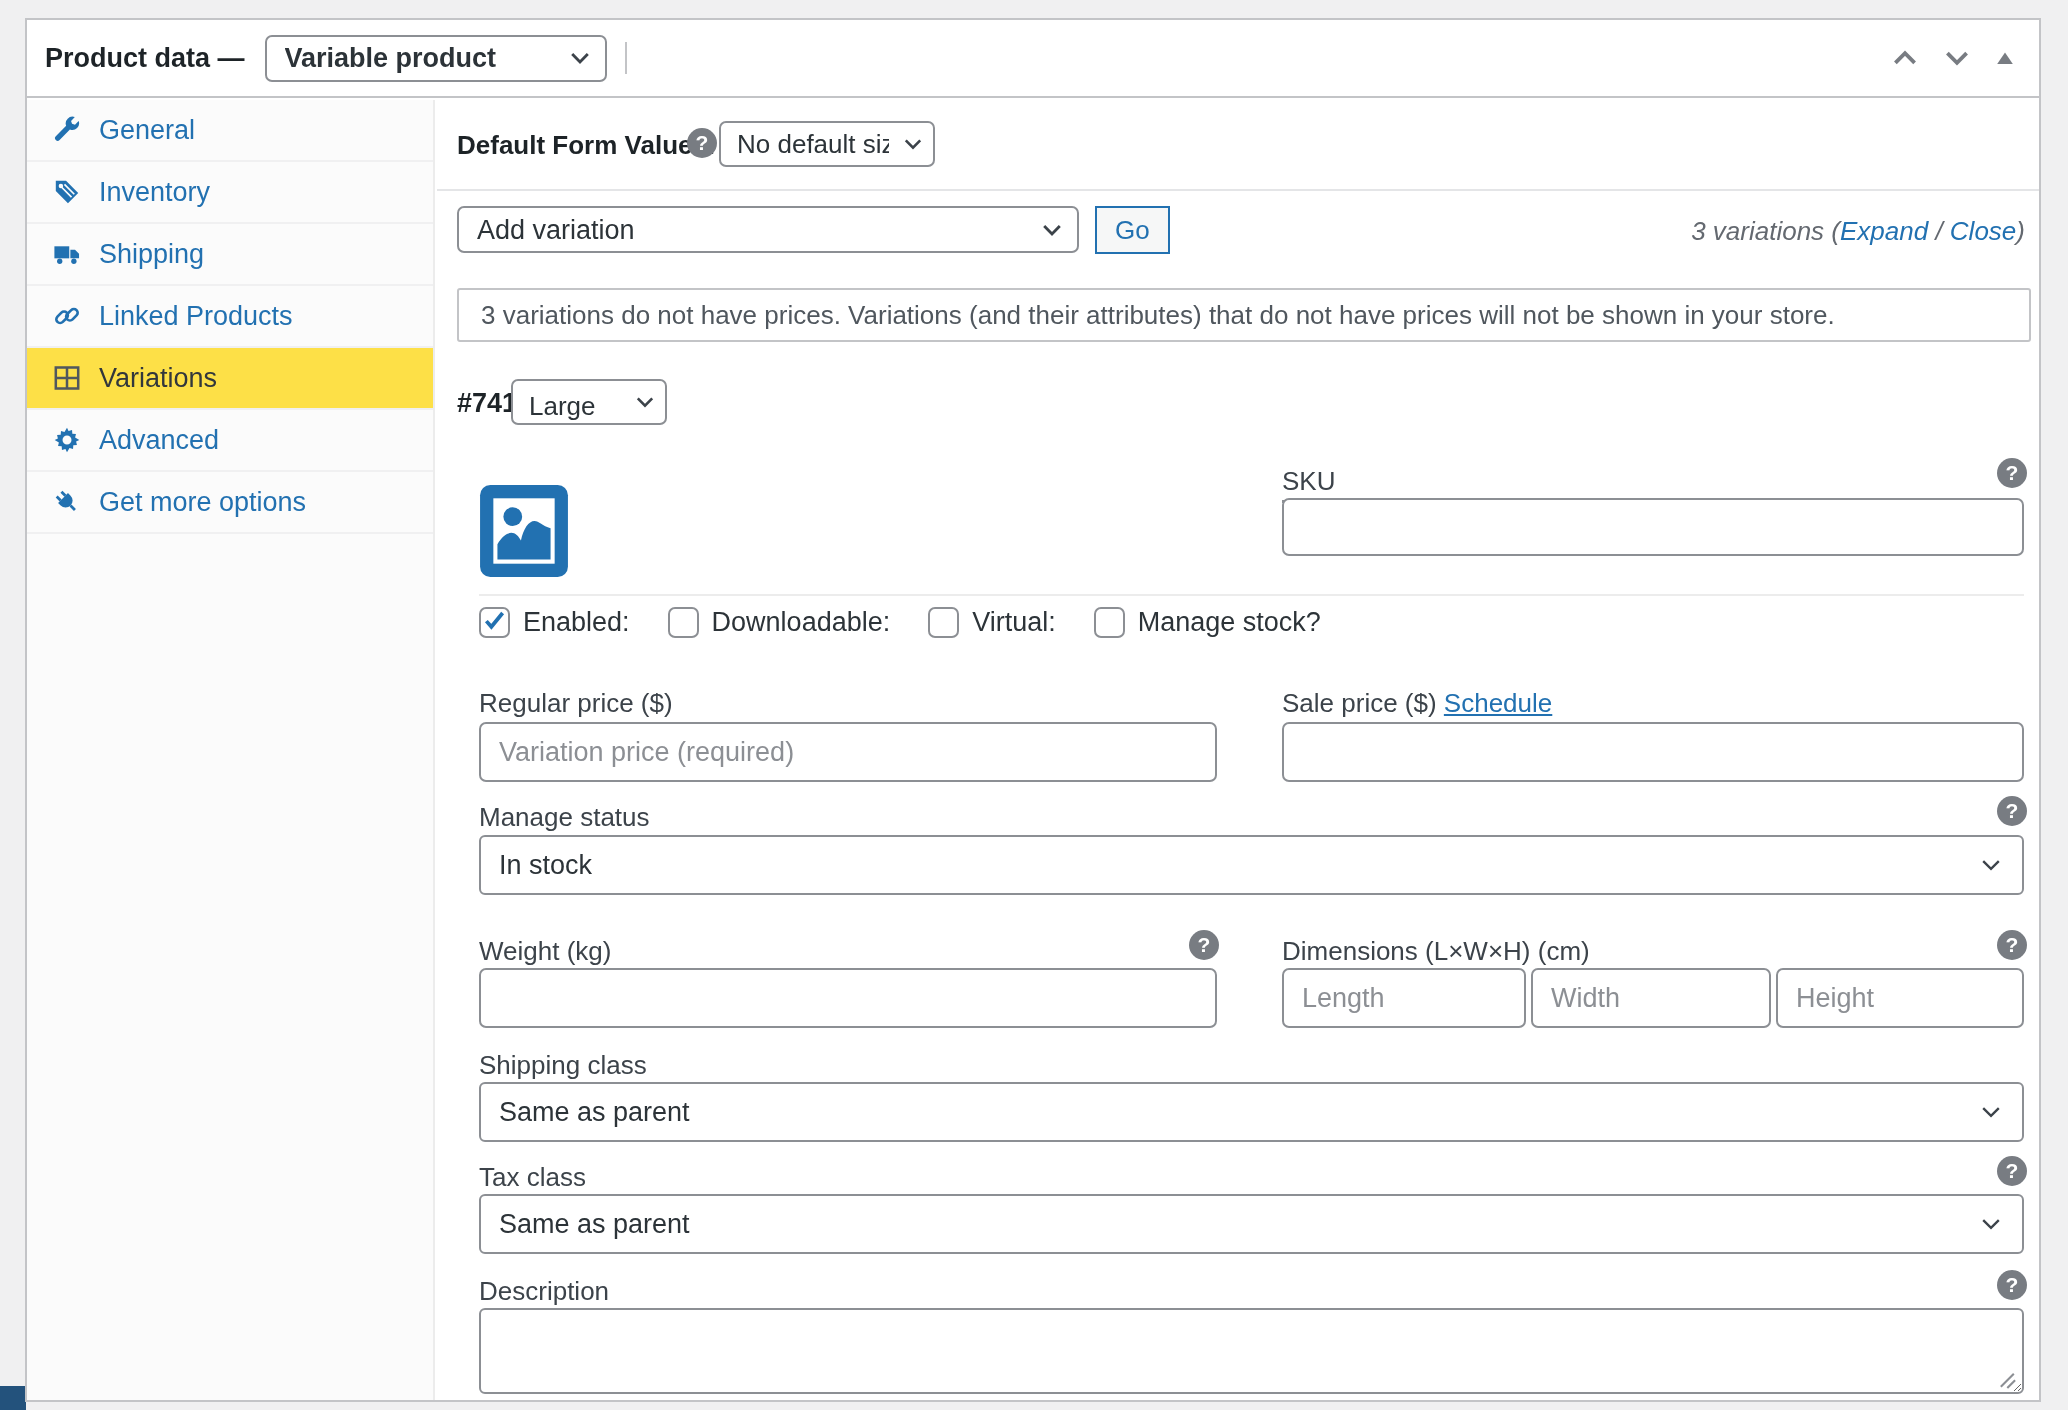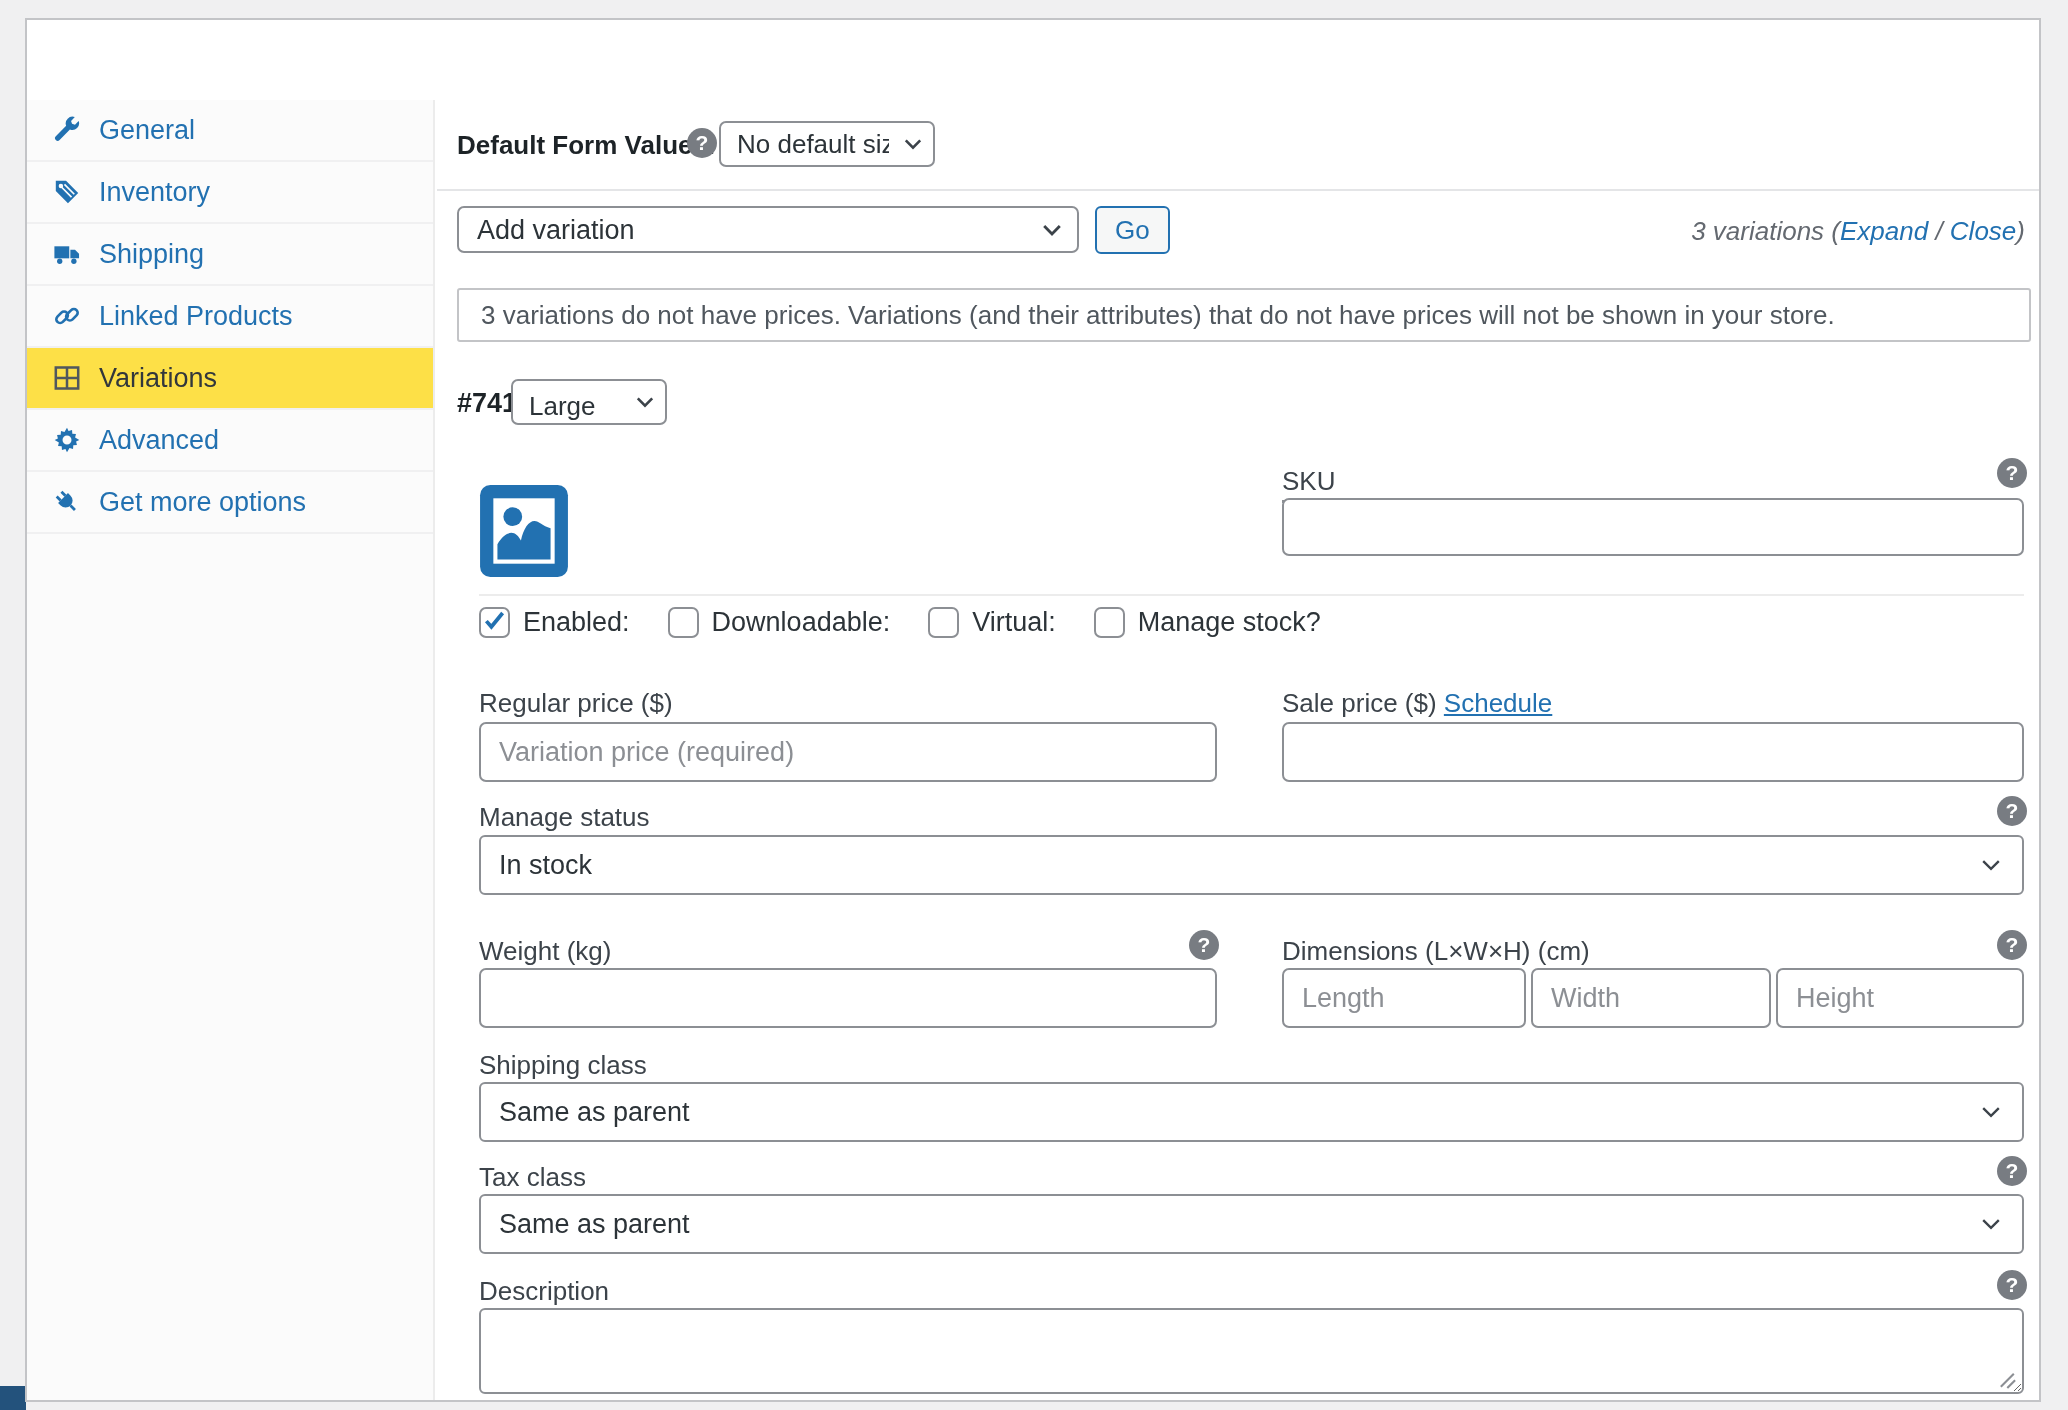--- a/index.html
+++ b/index.html
@@ -56,21 +56,21 @@
   .tb { position:absolute; left:0; top:0; right:0; height:91px; border-bottom:2px solid #e4e5e7; }
   .tb-label { position:absolute; left:20px; top:30px; font-size:26px; font-weight:bold; color:#1d2327; }
   .tb-help { left:250px; top:28px; }
   .size-sel { position:absolute; left:282px; top:21px; width:216px; height:46px; }
   .size-sel select { padding:0 44px 0 16px; font-size:26px; }
   .size-sel .chev { right:10px; width:24px; height:24px; }
 
   .add-sel { position:absolute; left:20px; top:106px; width:622px; height:47px; }
   .go-btn {
     position:absolute; left:658px; top:106px; height:48px; padding:0 18px;
-    background:#f6f7f7; border:2px solid #2271b1; border-radius:6px; color:#2271b1;
+    background:#f6f7f7; border:2px solid #2271b1; border-radius:0; color:#2271b1;
     font-family:inherit; font-size:26px; cursor:pointer;
   }
   .summary { position:absolute; right:14px; top:116px; font-size:26px; font-style:italic; color:#646970; white-space:nowrap; }
   .summary a { color:#2271b1; text-decoration:none; cursor:pointer; }
 
   .notice {
     position:absolute; left:20px; top:188px; right:8px; height:54px;
     border:2px solid #c3c4c7; border-radius:3px; background:#fff;
     display:flex; align-items:center; padding-left:22px; font-size:26px; color:#50575e;
   }
@@ -118,20 +118,41 @@
   }
   .resize-grip { position:absolute; left:1556px; top:1266px; width:26px; height:26px; pointer-events:none; }
 </style>
 </head>
 <body>
 
 <div class="admin-corner"></div>
 
 <div class="panel">
 
+  <div class="ph">
+    <span class="ph-title">Product data —</span>
+    <span class="sel ph-sel">
+      <select><option>Variable product</option></select>
+      <svg class="chev" viewBox="0 0 20 20">
+          <path d="M4 7l6 6 6-6" fill="none" stroke="#3c434a" stroke-width="2.2"></path>
+        </svg>
+    </span>
+    <span class="vdiv"></span>
+    <span class="ph-icons">
+      <svg viewBox="0 0 20 20">
+          <path d="M4 13l6-6 6 6" fill="none" stroke="#787c82" stroke-width="2.4"></path>
+        </svg>
+      <svg viewBox="0 0 20 20">
+          <path d="M4 7l6 6 6-6" fill="none" stroke="#787c82" stroke-width="2.4"></path>
+        </svg>
+      <svg class="tri" viewBox="0 0 20 20">
+          <path d="M10 5.5l6.5 9.5h-13z" fill="#787c82"></path>
+        </svg>
+    </span>
+  </div>
 
   <div class="sidebar">
     <div class="side-item">
       <svg class="icn" viewBox="0 0 20 20">
           <path fill="currentColor" d="M18.3 3.5a4.8 4.8 0 0 1-6.2 6.2l-7.4 7.4a1.9 1.9 0 0 1-2.7-2.7l7.4-7.4A4.8 4.8 0 0 1 15.6.8l-2.7 2.7.7 2.1 2.1.7 2.6-2.8z"></path>
         </svg>
       <span>General</span>
     </div>
     <div class="side-item">
       <svg class="icn" viewBox="0 0 20 20">

